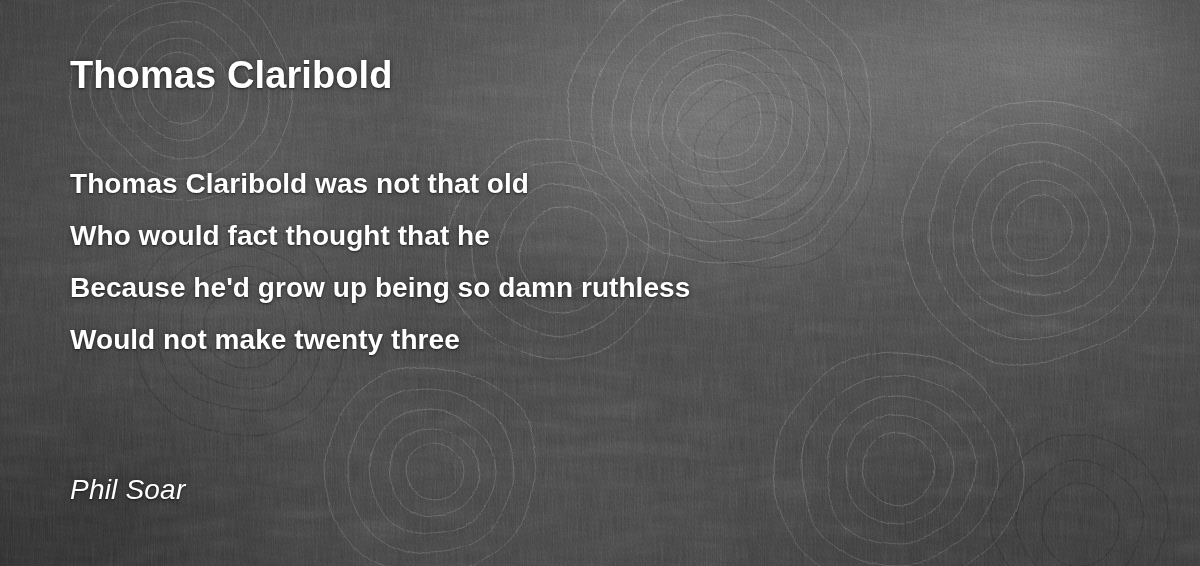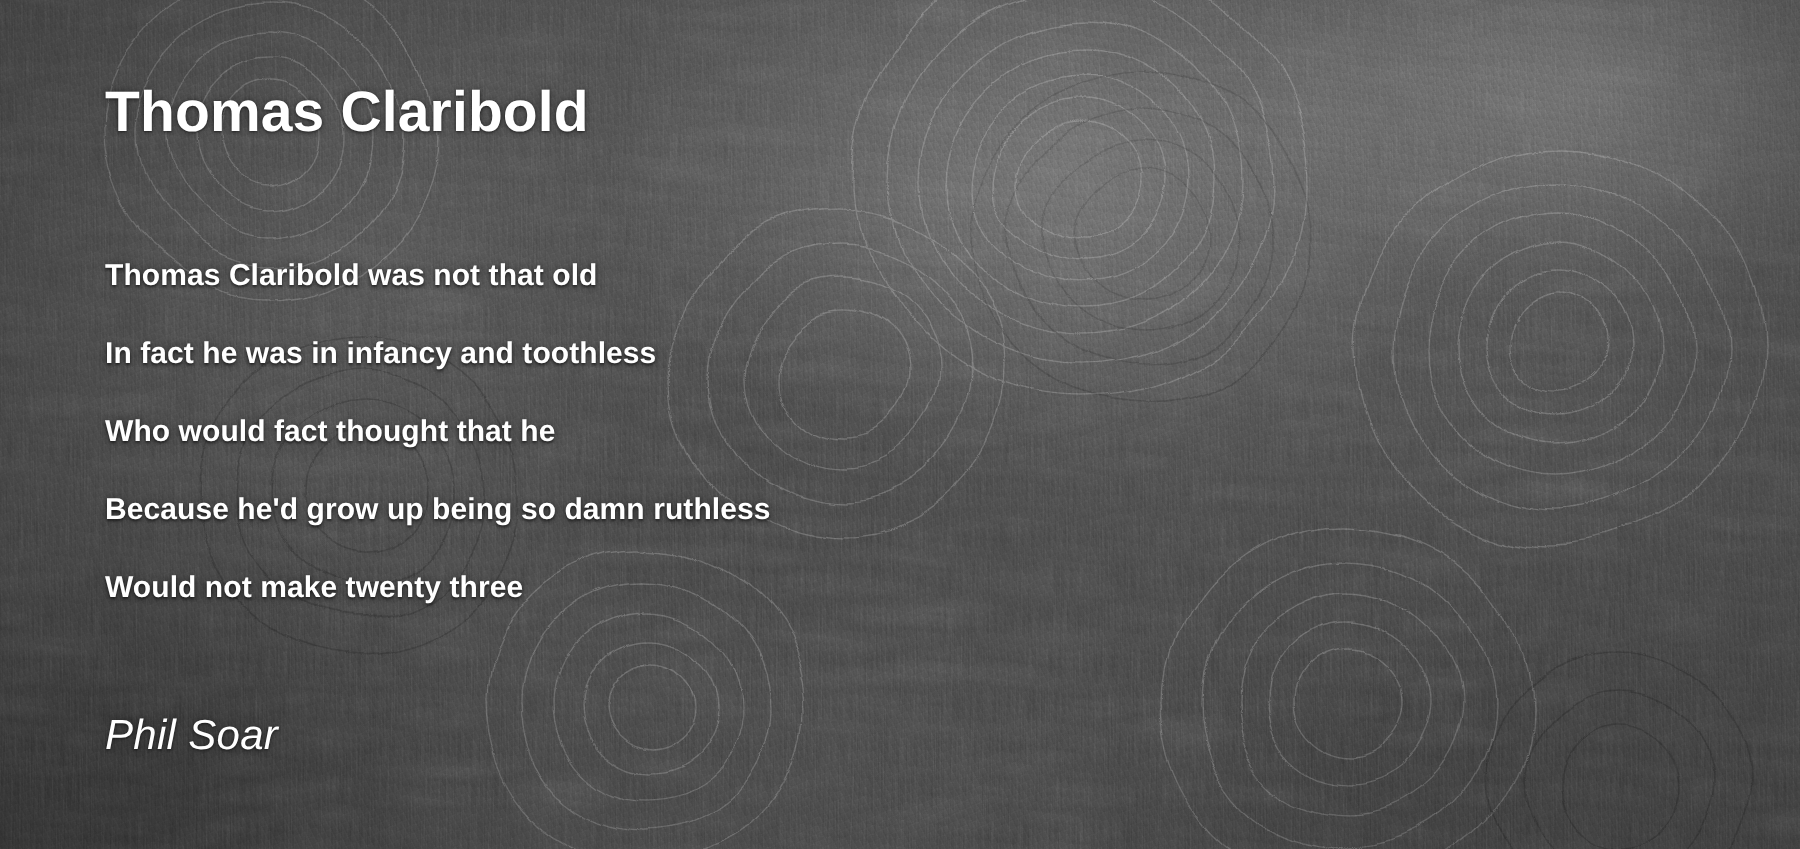--- a/index.html
+++ b/index.html
@@ -104,21 +104,21 @@
   }
 
   #poem-body {
     position: absolute;
     left: 70px;
     top: 158px;
   }
 
   .poem-line {
     color: #ffffff;
-    font-size: 20px;
+    font-size: 28px;
     font-weight: 700;
     line-height: 52px;
     letter-spacing: 0.05px;
     white-space: nowrap;
     text-shadow:
       0 1px 2px rgba(0,0,0,0.55),
       0 0 6px rgba(0,0,0,0.35);
   }
 
   #poem-author {
@@ -243,21 +243,20 @@
   <div class="bg-layer" id="bg-grain-b"></div>
   <div class="bg-layer" id="bg-grain-c"></div>
   <div class="bg-layer" id="bg-vignette"></div>
 
   <div id="content">
 
     <div class="txt" id="poem-title">Thomas Claribold</div>
 
     <div id="poem-body">
       <div class="poem-line">Thomas Claribold was not that old</div>
-      <div class="poem-line">In fact he was in infancy and toothless</div>
       <div class="poem-line">Who would fact thought that he</div>
       <div class="poem-line">Because he'd grow up being so damn ruthless</div>
       <div class="poem-line">Would not make twenty three</div>
     </div>
 
     <div class="txt" id="poem-author">Phil Soar</div>
 
   </div>
 </div>
 

